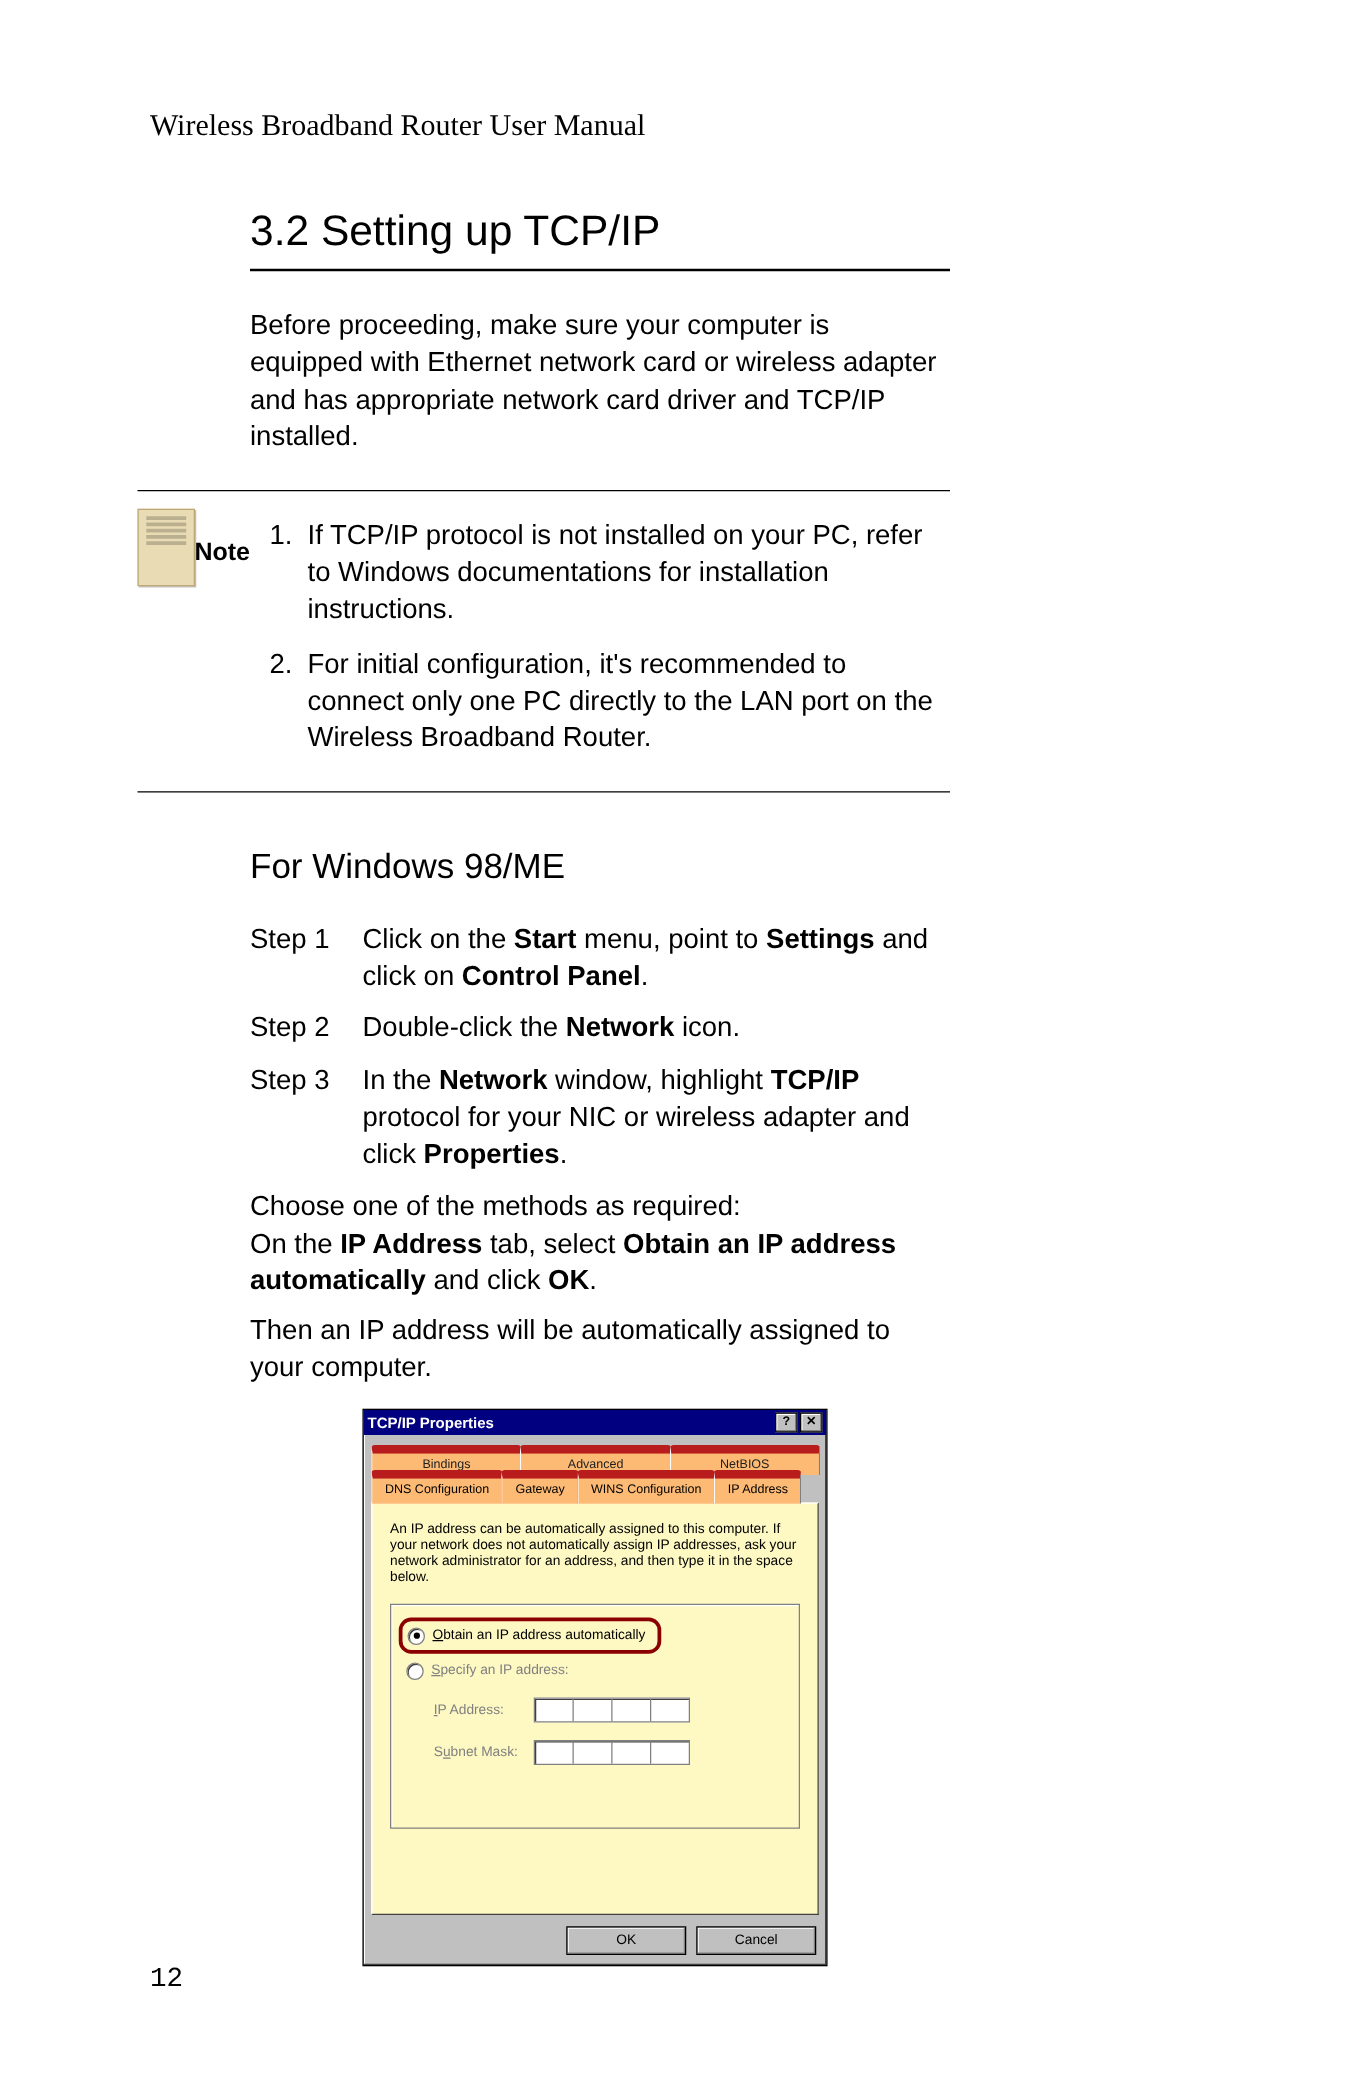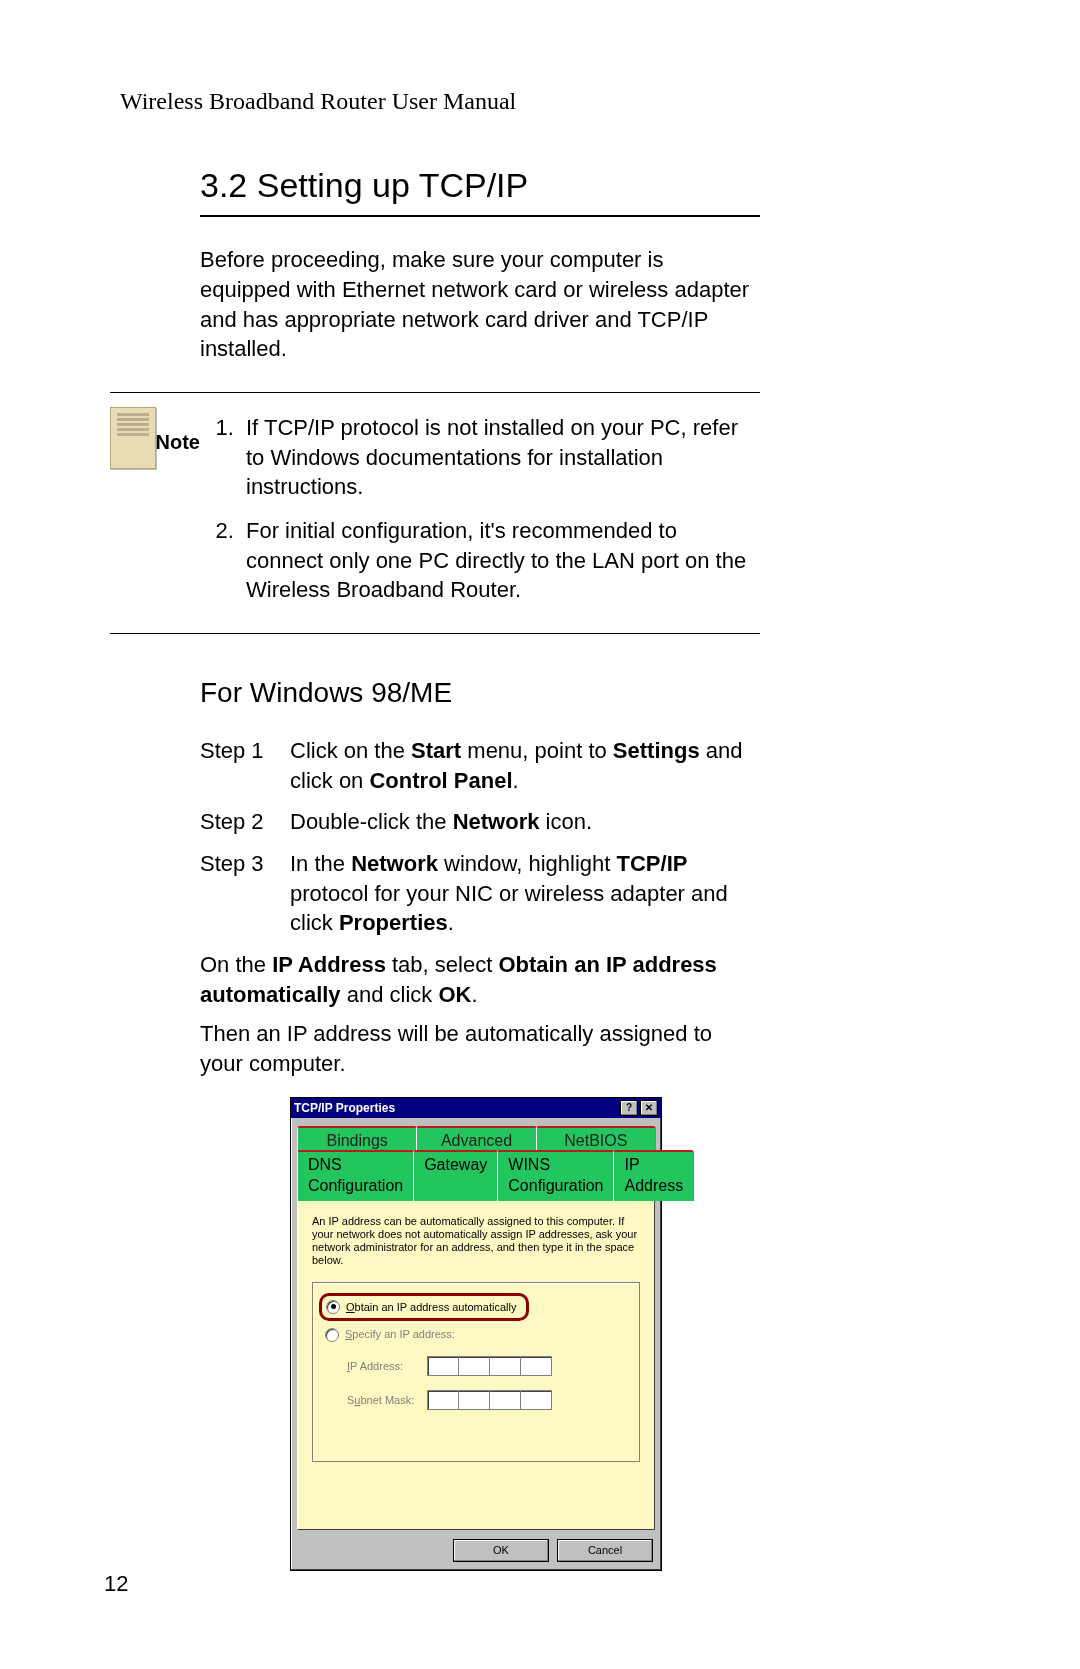--- a/index.html
+++ b/index.html
@@ -149,27 +149,27 @@
   .tabs-area {
     padding: 6px 6px 0 6px;
   }
   .tab-row {
     display: flex;
     gap: 0;
     position: relative;
     z-index: 2;
   }
   .tab {
-    background: #22c55e;
-    border-top: 2px solid #b91c1c;
+    background: #fdba74;
+    border-top: 7px solid #b91c1c;
     border-left: 1px solid #fff;
     border-right: 1px solid #808080;
     border-bottom: none;
     padding: 2px 10px;
-    font-size: 16px;
+    font-size: 10px;
     margin-right: -1px;
     border-radius: 3px 3px 0 0;
   }
   .tab.back { position: relative; top: 2px; color: #202020; }
   .tab.active {
     position: relative;
     top: 0;
     z-index: 3;
     padding-bottom: 4px;
   }
@@ -252,23 +252,23 @@
     min-width: 70px;
     text-align: center;
     padding: 3px 12px;
     background: #c0c0c0;
     border: 1px solid #000;
     box-shadow: inset -1px -1px 0 #808080, inset 1px 1px 0 #ffffff;
     font-size: 11px;
   }
   .page-number {
     position: absolute;
-    left: 104px;
+    left: 120px;
     bottom: 70px;
-    font-family: Liberation Sans, sans-serif;
+    font-family: Liberation Mono, monospace;
     font-size: 22px;
   }
   .u { text-decoration: underline; }
 </style>
 </head>
 <body>
 
 <div class="page">
 
   <div class="running-head">Wireless Broadband Router User Manual</div>
@@ -316,20 +316,21 @@
 
       <div class="step-row">
         <div class="step-label">Step 3</div>
         <div class="step-body">
           <span>In the </span><span class="inline-b">Network</span><span> window, highlight </span><span class="inline-b">TCP/IP</span><span> protocol for your NIC or wireless adapter and click </span><span class="inline-b">Properties</span><span>.</span>
         </div>
       </div>
 
       <div class="step-row">
         <div class="step-body">
+          <div>Choose one of the methods as required:</div>
           <div>
             <span>On the </span><span class="inline-b">IP Address</span><span> tab, select </span><span class="inline-b">Obtain an IP address automatically</span><span> and click </span><span class="inline-b">OK</span><span>.</span>
           </div>
           <div style="margin-top:10px">Then an IP address will be automatically assigned to your computer.</div>
         </div>
       </div>
 
     </div>
 
     <div class="dialog">

